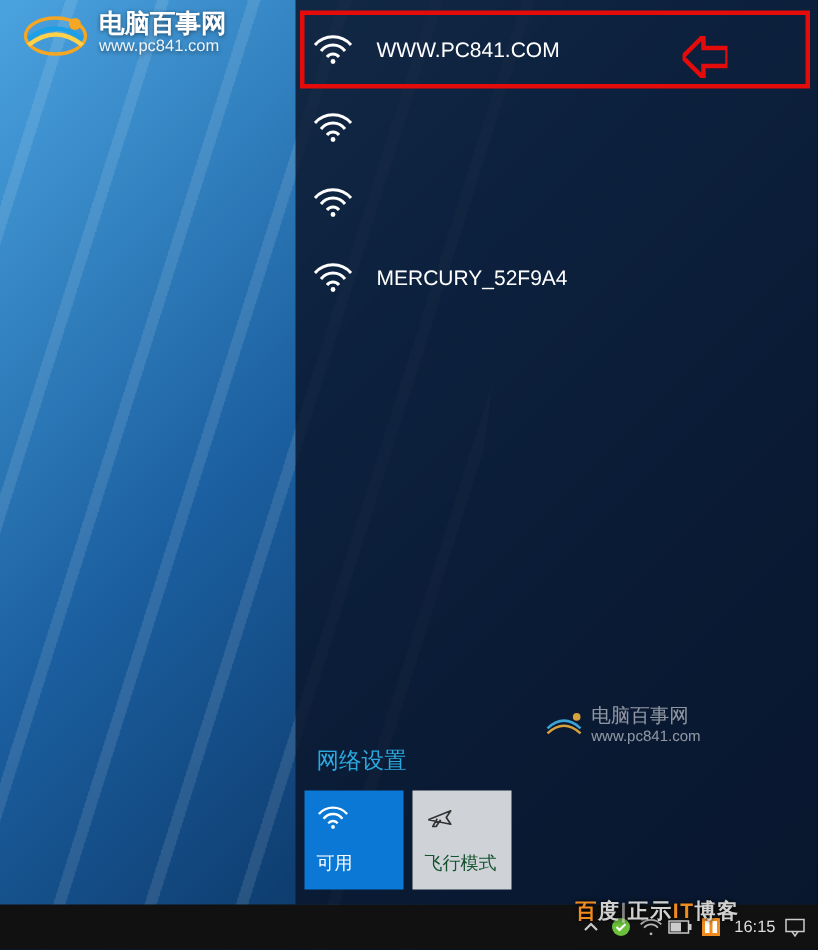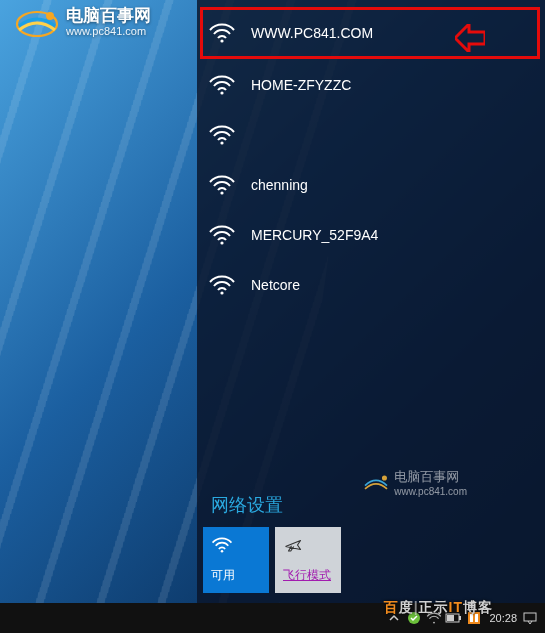--- a/index.html
+++ b/index.html
@@ -69,37 +69,37 @@
   }
   .wifi-item.highlight {
     outline: 3px solid #e40b0b;
     outline-offset: -2px;
     margin: 2px 6px 2px 4px;
     padding-left: 6px;
   }
   .wifi-icon { width: 30px; height: 24px; flex: 0 0 30px; display:flex;align-items:center;justify-content:center; }
   .network-settings-label {
     color: #2aa9e0;
-    font-size: 18px;
+    font-size: 15px;
     padding: 16px 0 10px 14px;
   }
   .tile-row {
     display: flex; gap: 6px; padding: 0 0 10px 6px;
   }
   .tile {
     width: 66px; height: 66px;
     display: flex; flex-direction: column;
     justify-content: flex-start;
     padding: 8px 8px 6px 8px;
     font-size: 12px;
     cursor: pointer;
     gap: 12px;
   }
   .tile.on { background: #0a78d4; color: #fff; }
-  .tile.off { background: #cfd3d8; color: #a21caf; text-decoration: underline; }
+  .tile.off { background: #cfd3d8; color: #14532d; }
   .tile-icon { height: 20px; display:flex;align-items:center; }
   .arrow-annotation {
     position: absolute;
     right: 60px; top: 24px;
     width: 30px; height: 28px;
   }
   .taskbar {
     position: absolute; left: 0; right: 0; bottom: 0; height: 30px;
     background: #111;
     display: flex; align-items: center; justify-content: flex-end;
@@ -158,72 +158,49 @@
 
       <div class="wifi-item">
         <span class="wifi-icon">
           <svg width="28" height="22" viewBox="0 0 28 22">
               <path d="M2 8 A16 16 0 0 1 26 8" stroke="#fff" stroke-width="2" fill="none"></path>
               <path d="M6 12 A10 10 0 0 1 22 12" stroke="#fff" stroke-width="2" fill="none"></path>
               <path d="M10 16 A5 5 0 0 1 18 16" stroke="#fff" stroke-width="2" fill="none"></path>
               <circle cx="14" cy="19" r="1.6" fill="#fff"></circle>
             </svg>
         </span>
-        <span>HOME-ZFYZZC</span>
       </div>
 
       <div class="wifi-item">
         <span class="wifi-icon">
           <svg width="28" height="22" viewBox="0 0 28 22">
               <path d="M2 8 A16 16 0 0 1 26 8" stroke="#fff" stroke-width="2" fill="none"></path>
               <path d="M6 12 A10 10 0 0 1 22 12" stroke="#fff" stroke-width="2" fill="none"></path>
               <path d="M10 16 A5 5 0 0 1 18 16" stroke="#fff" stroke-width="2" fill="none"></path>
               <circle cx="14" cy="19" r="1.6" fill="#fff"></circle>
             </svg>
         </span>
       </div>
 
 
+
+
+
       <div class="wifi-item">
         <span class="wifi-icon">
           <svg width="28" height="22" viewBox="0 0 28 22">
               <path d="M2 8 A16 16 0 0 1 26 8" stroke="#fff" stroke-width="2" fill="none"></path>
               <path d="M6 12 A10 10 0 0 1 22 12" stroke="#fff" stroke-width="2" fill="none"></path>
               <path d="M10 16 A5 5 0 0 1 18 16" stroke="#fff" stroke-width="2" fill="none"></path>
               <circle cx="14" cy="19" r="1.6" fill="#fff"></circle>
             </svg>
         </span>
-        <span>chenning</span>
-      </div>
-
-
-
-      <div class="wifi-item">
-        <span class="wifi-icon">
-          <svg width="28" height="22" viewBox="0 0 28 22">
-              <path d="M2 8 A16 16 0 0 1 26 8" stroke="#fff" stroke-width="2" fill="none"></path>
-              <path d="M6 12 A10 10 0 0 1 22 12" stroke="#fff" stroke-width="2" fill="none"></path>
-              <path d="M10 16 A5 5 0 0 1 18 16" stroke="#fff" stroke-width="2" fill="none"></path>
-              <circle cx="14" cy="19" r="1.6" fill="#fff"></circle>
-            </svg>
-        </span>
         <span>MERCURY_52F9A4</span>
       </div>
 
-      <div class="wifi-item">
-        <span class="wifi-icon">
-          <svg width="28" height="22" viewBox="0 0 28 22">
-              <path d="M2 8 A16 16 0 0 1 26 8" stroke="#fff" stroke-width="2" fill="none"></path>
-              <path d="M6 12 A10 10 0 0 1 22 12" stroke="#fff" stroke-width="2" fill="none"></path>
-              <path d="M10 16 A5 5 0 0 1 18 16" stroke="#fff" stroke-width="2" fill="none"></path>
-              <circle cx="14" cy="19" r="1.6" fill="#fff"></circle>
-            </svg>
-        </span>
-        <span>Netcore</span>
-      </div>
 
     </div>
 
     <div class="watermark-mid">
       <svg viewBox="0 0 32 26" width="28" height="22">
         <path d="M3 16 Q 16 4 29 16" stroke="#3aa4d6" stroke-width="2" fill="none"></path>
         <path d="M3 20 Q 16 8 29 20" stroke="#d6a23a" stroke-width="2" fill="none"></path>
         <circle cx="26" cy="7" r="3" fill="#d6a23a"></circle>
       </svg>
       <div>
@@ -290,21 +267,21 @@
           <rect x="2" y="3" width="7" height="6" fill="#ccc"></rect>
         </svg>
     </span>
     <span class="tray-icon">
       <svg width="14" height="14" viewBox="0 0 14 14">
           <rect x="1" y="1" width="12" height="12" fill="#f08b1e"></rect>
           <rect x="3" y="3" width="3" height="8" fill="#fff"></rect>
           <rect x="8" y="3" width="3" height="8" fill="#fff"></rect>
         </svg>
     </span>
-    <span class="taskbar-clock">20:28</span>
+    <span class="taskbar-clock">16:15</span>
     <span class="tray-icon">
       <svg width="14" height="14" viewBox="0 0 14 14">
           <rect x="1" y="2" width="12" height="8" stroke="#ccc" fill="none"></rect>
           <path d="M5 10 L7 13 L9 10" stroke="#ccc" fill="none"></path>
         </svg>
     </span>
   </div>
 
   <div class="taskbar-overlay-text">
     <span class="orange">百</span>度<span style="opacity:.6">|</span>正示<span class="orange">IT</span>博客

